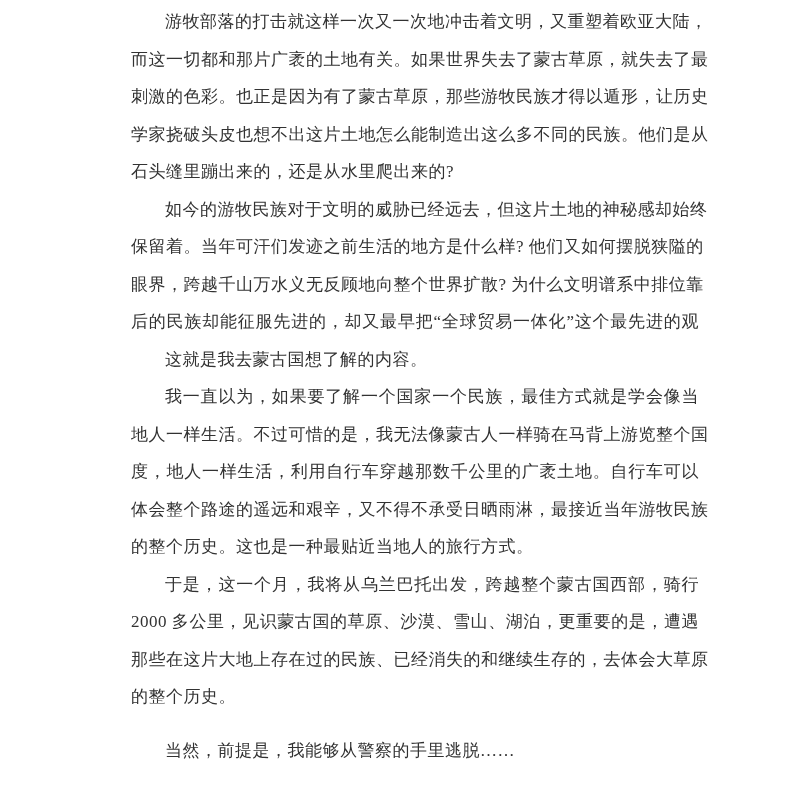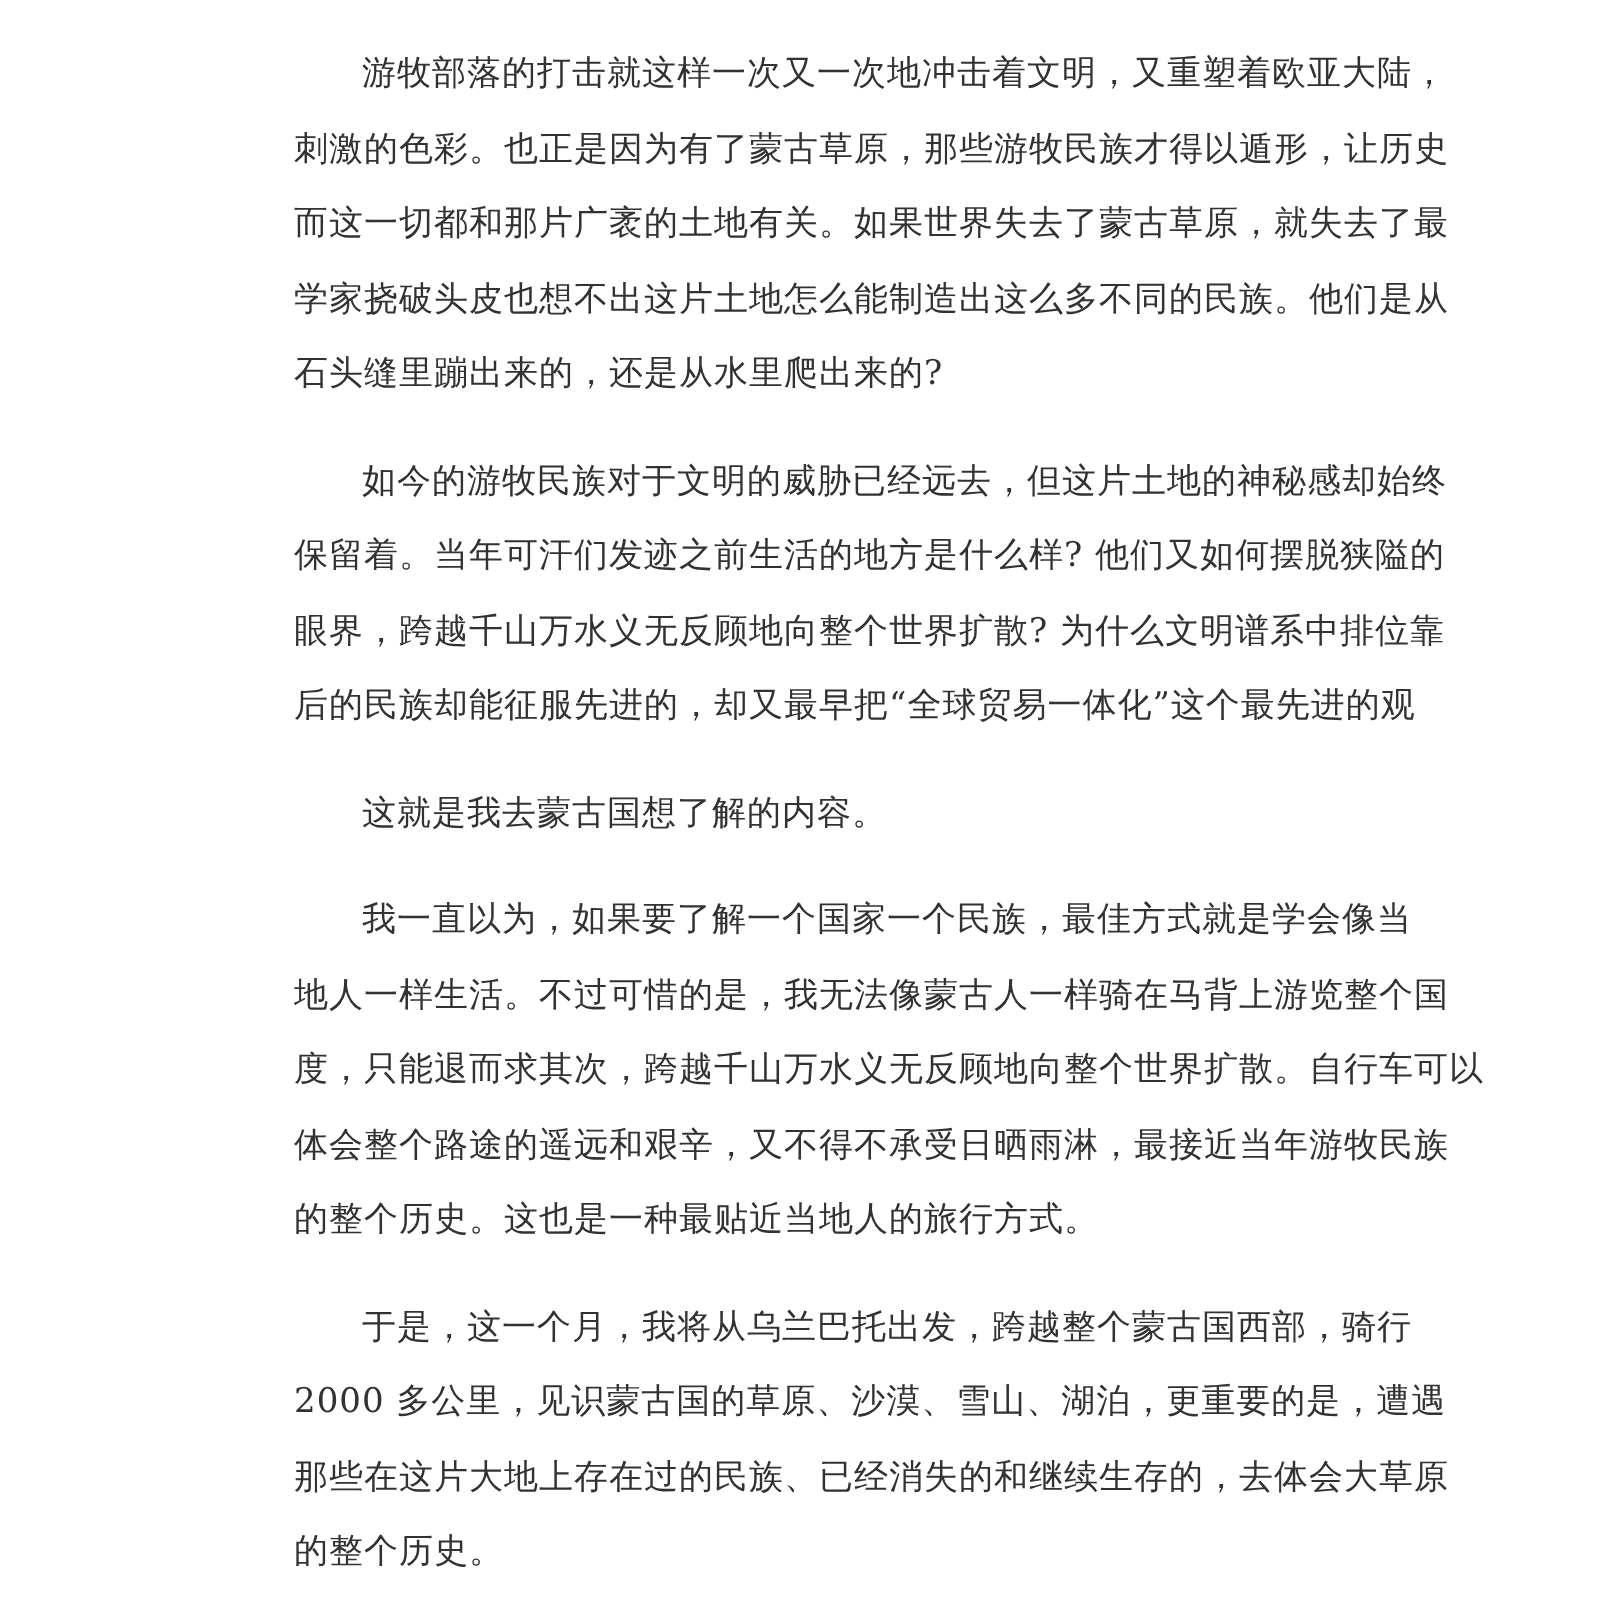--- a/index.html
+++ b/index.html
@@ -11,22 +11,23 @@
     font-family: "DejaVu Serif", "Liberation Serif", serif;
     overflow: hidden;
   }
   .page {
     position: absolute;
     left: 131px;
     top: 3px;
     width: 568px;
   }
   .para {
-    margin: 16px;
+    margin: 0;
     padding: 0;
+    font-family: Liberation Serif, serif;
   }
   .para.gap {
     margin-top: 16px;
   }
   .line {
     font-size: 17px;
     line-height: 37.5px;
     color: var(--text-color, #323232);
     white-space: nowrap;
     overflow: visible;
@@ -43,41 +44,41 @@
     text-indent: 2em;
   }
 </style>
 </head>
 <body style="--bg: #ffffff; --text-color: #323232;">
 
 <div class="page">
 
   <div class="para">
     <div class="line indent fill">游牧部落的打击就这样一次又一次地冲击着文明，又重塑着欧亚大陆，</div>
+    <div class="line fill">而这一切都和那片广袤的土地有关。如果世界失去了蒙古草原，就失去了最</div>
     <div class="line fill">刺激的色彩。也正是因为有了蒙古草原，那些游牧民族才得以遁形，让历史</div>
-    <div class="line fill">而这一切都和那片广袤的土地有关。如果世界失去了蒙古草原，就失去了最</div>
     <div class="line fill">学家挠破头皮也想不出这片土地怎么能制造出这么多不同的民族。他们是从</div>
     <div class="line">石头缝里蹦出来的，还是从水里爬出来的?</div>
   </div>
 
   <div class="para">
     <div class="line indent fill">如今的游牧民族对于文明的威胁已经远去，但这片土地的神秘感却始终</div>
     <div class="line fill">保留着。当年可汗们发迹之前生活的地方是什么样? 他们又如何摆脱狭隘的</div>
     <div class="line fill">眼界，跨越千山万水义无反顾地向整个世界扩散? 为什么文明谱系中排位靠</div>
     <div class="line fill">后的民族却能征服先进的，却又最早把“全球贸易一体化”这个最先进的观</div>
   </div>
 
   <div class="para">
     <div class="line indent">这就是我去蒙古国想了解的内容。</div>
   </div>
 
   <div class="para">
     <div class="line indent fill">我一直以为，如果要了解一个国家一个民族，最佳方式就是学会像当</div>
     <div class="line fill">地人一样生活。不过可惜的是，我无法像蒙古人一样骑在马背上游览整个国</div>
-    <div class="line fill">度，只能退而求其次，跨越千山万水义无反顾地向整个世界扩散。自行车可以</div>
+    <div class="line fill">度，地人一样生活，利用自行车穿越那数千公里的广袤土地。自行车可以</div>
     <div class="line fill">体会整个路途的遥远和艰辛，又不得不承受日晒雨淋，最接近当年游牧民族</div>
     <div class="line">的整个历史。这也是一种最贴近当地人的旅行方式。</div>
   </div>
 
   <div class="para">
     <div class="line indent fill">于是，这一个月，我将从乌兰巴托出发，跨越整个蒙古国西部，骑行</div>
     <div class="line fill">2000 多公里，见识蒙古国的草原、沙漠、雪山、湖泊，更重要的是，遭遇</div>
     <div class="line fill">那些在这片大地上存在过的民族、已经消失的和继续生存的，去体会大草原</div>
     <div class="line">的整个历史。</div>
   </div>

